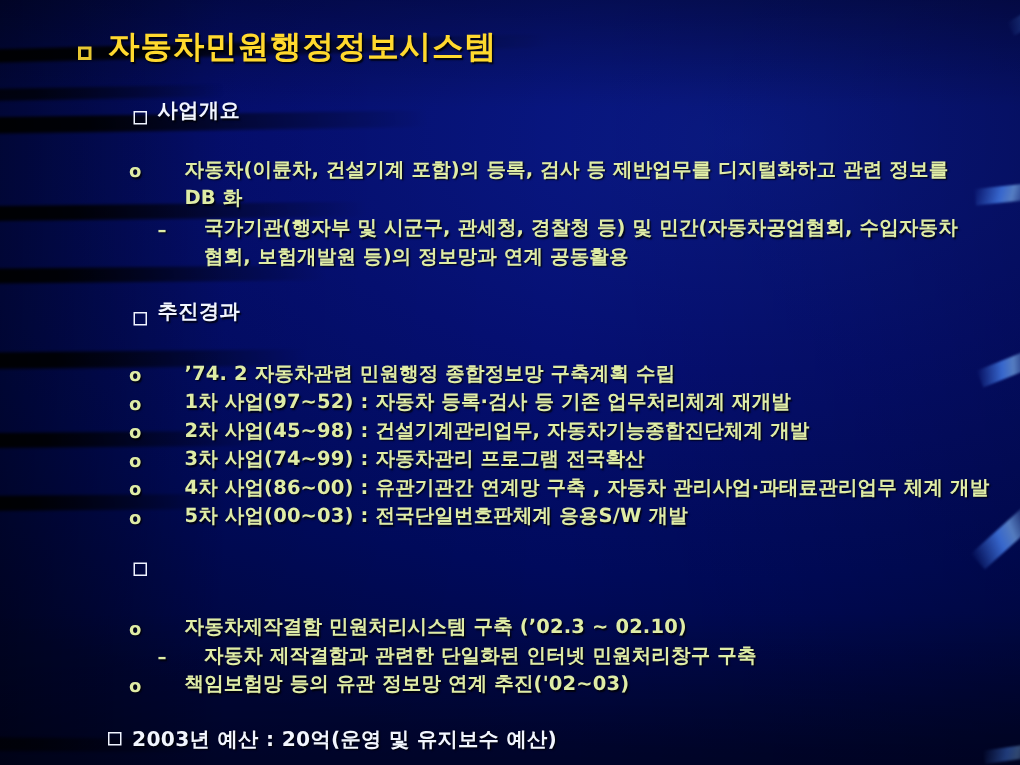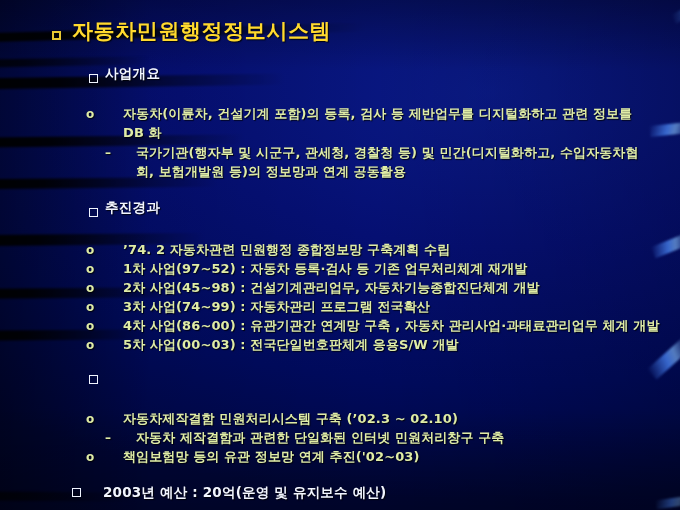--- a/index.html
+++ b/index.html
@@ -142,21 +142,21 @@
   .li.sub { padding-left: 9px; }
   .li.tight { line-height: 18px; }
 
   
   .footer-line {
     position: absolute;
     left: 72px;
     top: 484px;
     display: flex;
     align-items: flex-start;
-    gap: 22px;
+    gap: 7px;
     white-space: nowrap;
   }
   .footer-text {
     color: #f2f6ff;
     font-size: 13.5px;
     font-weight: bold;
     letter-spacing: 0.2px;
     text-shadow: 1px 1px 1px rgba(0,0,0,0.8);
   }
 </style>
@@ -197,21 +197,21 @@
       <span class="sec-head-text">사업개요</span>
     </div>
 
     <div class="blk" style="left:86px; top:105px; width:565px;">
       <div class="li">
         <span class="mk">o</span>
         <span class="tx">자동차(이륜차, 건설기계 포함)의 등록, 검사 등 제반업무를 디지털화하고 관련 정보를 DB 화</span>
       </div>
       <div class="li sub" style="margin-top:2px;">
         <span class="mk dash">–</span>
-        <span class="tx">국가기관(행자부 및 시군구, 관세청, 경찰청 등) 및 민간(디지털화하고, 수입자동차협회, 보험개발원 등)의 정보망과 연계 공동활용</span>
+        <span class="tx">국가기관(행자부 및 시군구, 관세청, 경찰청 등) 및 민간(자동차공업협회, 수입자동차협회, 보험개발원 등)의 정보망과 연계 공동활용</span>
       </div>
     </div>
 
     <div class="sec-head" style="left:74px; top:199px;">
       <span class="sq"></span>
       <span class="sec-head-text">추진경과</span>
     </div>
 
     <div class="blk" style="left:86px; top:241px; width:575px;">
       <div class="li tight">

